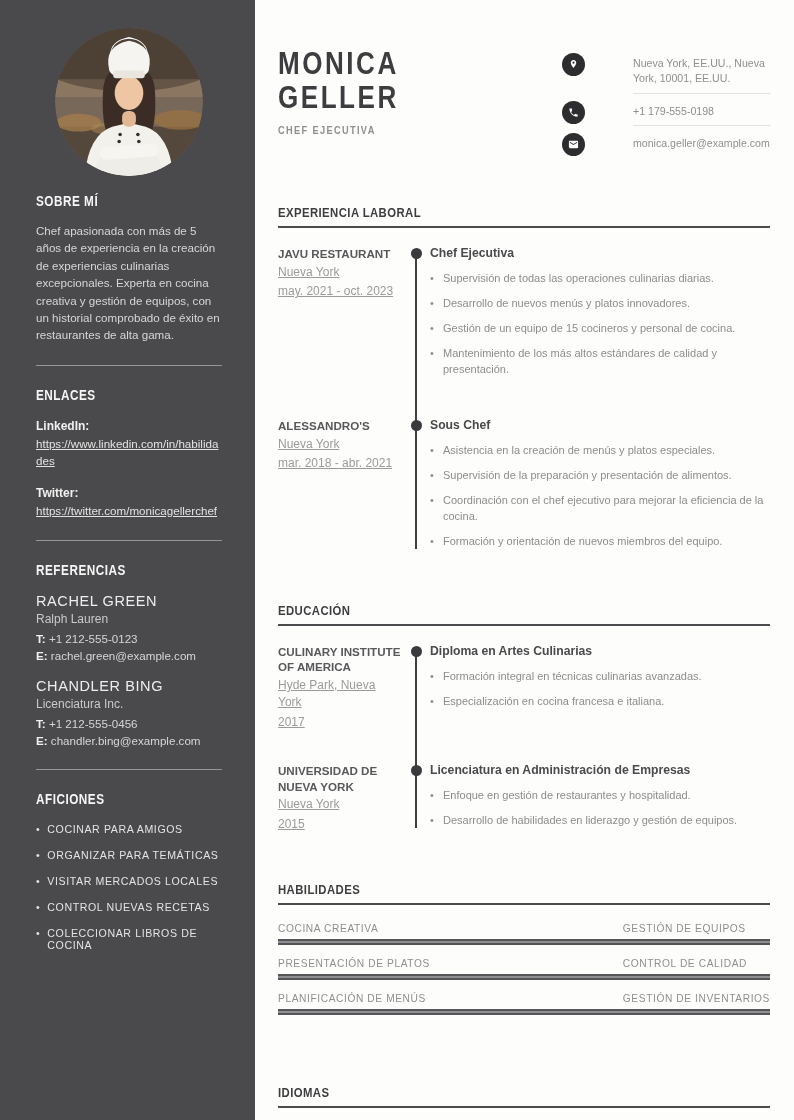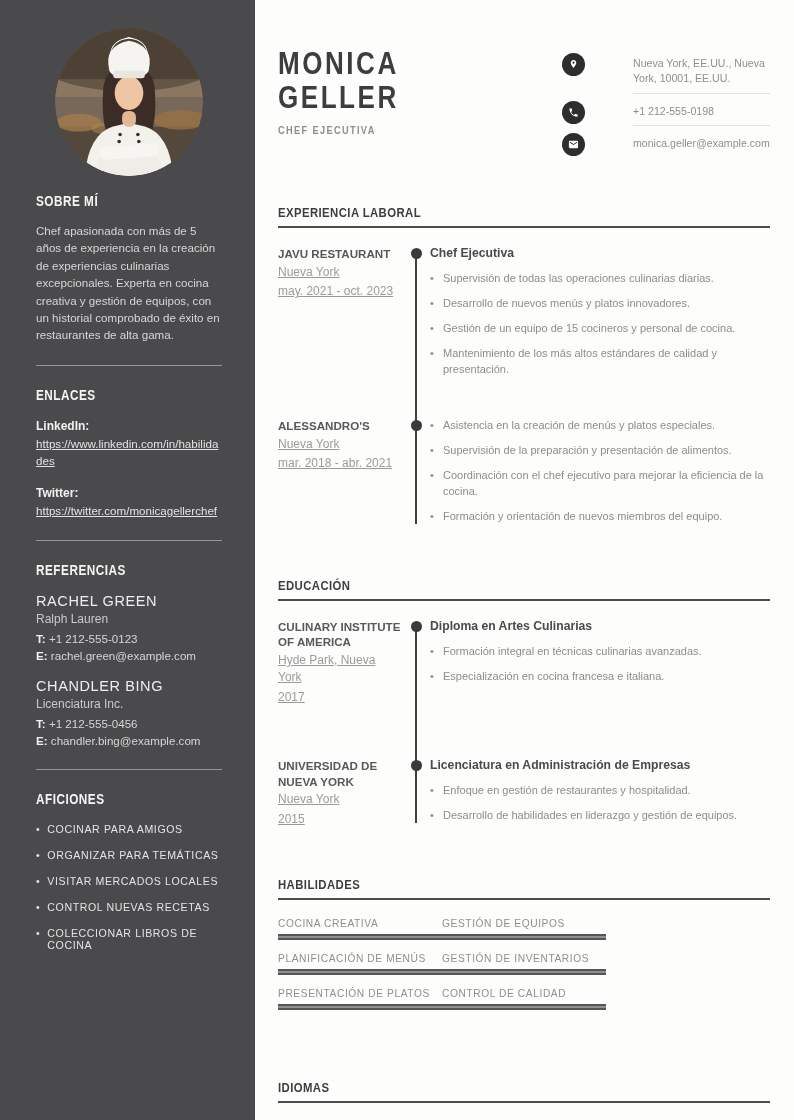--- a/index.html
+++ b/index.html
@@ -55,21 +55,21 @@
   .tl-entry + .tl-entry { margin-top:31px; }
   .tl-left { padding-right:14px; }
   .tl-company { font-size:11.6px; font-weight:bold; color:#58585a; line-height:1.35; }
   .tl-sub { font-size:12px; color:#9b9b9b; line-height:1.45; margin-top:2px;text-decoration:underline; }
   .tl-right { position:relative; padding-left:15px; }
   .tl-dot { position:absolute; left:-4.5px; top:2px; width:11px; height:11px; border-radius:50%; background:#3a3a3c; }
   .tl-role { font-size:12.2px; font-weight:bold; color:#4a4a4c; margin-bottom:11px; }
   .blt { display:flex; font-size:11px; color:#8d8d8d; line-height:1.45; margin-bottom:9px; }
   .blt .bm { flex:0 0 13px; color:#8d8d8d; }
 
-  .bars-grid { display:grid; grid-template-columns:1fr 1fr 1fr; }
+  .bars-grid { display:grid; grid-template-columns:1fr; }
   .bars-grid.colflow { grid-auto-flow:column; grid-template-rows:repeat(3,auto); }
   .bar-row { margin-bottom:13px; }
   .bar-label { font-size:10.2px; color:#8f8f8f; letter-spacing:.6px; margin-bottom:5px; }
   .bar-track { height:6px; width:100%;
                background:linear-gradient(#ededeb 0 2px,#f8f8f6 2px 4px,#ededeb 4px 6px); }
   .bar-fill { height:6px;
               background:linear-gradient(#555557 0 2px,#8f8f91 2px 4px,#555557 4px 6px); }
 </style>
 </head>
 <body>
@@ -197,21 +197,21 @@
               </svg>
           </span>
           <span class="contact-txt">Nueva York, EE.UU., Nueva York, 10001, EE.UU.</span>
         </div>
         <div class="contact-row rule">
           <span class="contact-ico">
             <svg viewBox="0 0 24 24">
                 <path d="M6.6 10.8c1.4 2.8 3.8 5.1 6.6 6.6l2.2-2.2c.3-.3.7-.4 1-.2 1.1.4 2.3.6 3.6.6.6 0 1 .4 1 1V20c0 .6-.4 1-1 1C10.6 21 3 13.4 3 4c0-.6.4-1 1-1h3.5c.6 0 1 .4 1 1 0 1.2.2 2.4.6 3.6.1.3 0 .7-.2 1l-2.3 2.2z"></path>
               </svg>
           </span>
-          <span class="contact-txt">+1 212-555-0198</span>
+          <span class="contact-txt">+1 179-555-0198</span>
         </div>
         <div class="contact-row">
           <span class="contact-ico">
             <svg viewBox="0 0 24 24">
                 <path d="M20 4H4c-1.1 0-2 .9-2 2v12c0 1.1.9 2 2 2h16c1.1 0 2-.9 2-2V6c0-1.1-.9-2-2-2zm0 4.2-8 5-8-5V6l8 5 8-5v2.2z"></path>
               </svg>
           </span>
           <span class="contact-txt">monica.geller@example.com</span>
         </div>
       </div>
@@ -250,20 +250,21 @@
         </div>
 
         <div class="tl-entry">
           <div class="tl-left">
             <div class="tl-company">ALESSANDRO'S</div>
             <div class="tl-sub">Nueva York</div>
             <div class="tl-sub">mar. 2018 - abr. 2021</div>
           </div>
           <div class="tl-right">
             <span class="tl-dot"></span>
+            <div class="tl-role">Sous Chef</div>
             <div class="blt">
                 <span class="bm">•</span>
                 <span>Asistencia en la creación de menús y platos especiales.</span>
               </div>
             <div class="blt">
                 <span class="bm">•</span>
                 <span>Supervisión de la preparación y presentación de alimentos.</span>
               </div>
             <div class="blt">
                 <span class="bm">•</span>
@@ -296,21 +297,21 @@
                 <span class="bm">•</span>
                 <span>Formación integral en técnicas culinarias avanzadas.</span>
               </div>
             <div class="blt">
                 <span class="bm">•</span>
                 <span>Especialización en cocina francesa e italiana.</span>
               </div>
           </div>
         </div>
 
-        <div class="tl-entry" style="margin-top:52px">
+        <div class="tl-entry" style="margin-top:32px">
           <div class="tl-left">
             <div class="tl-company">UNIVERSIDAD DE NUEVA YORK</div>
             <div class="tl-sub">Nueva York</div>
             <div class="tl-sub">2015</div>
           </div>
           <div class="tl-right">
             <span class="tl-dot"></span>
             <div class="tl-role">Licenciatura en Administración de Empresas</div>
             <div class="blt">
                 <span class="bm">•</span>
@@ -329,45 +330,45 @@
     <section class="section tight">
       <div class="sec-head"><span class="cond">HABILIDADES</span></div>
       <div class="sec-body bars-grid colflow">
         <div class="bar-row">
           <div class="bar-label">COCINA CREATIVA</div>
           <div class="bar-track">
               <div class="bar-fill" style="width: 100%;"></div>
             </div>
         </div>
         <div class="bar-row">
+          <div class="bar-label">PRESENTACIÓN DE PLATOS</div>
+          <div class="bar-track">
+              <div class="bar-fill" style="width: 100%;"></div>
+            </div>
+        </div>
+        <div class="bar-row">
           <div class="bar-label">PLANIFICACIÓN DE MENÚS</div>
           <div class="bar-track">
               <div class="bar-fill" style="width: 100%;"></div>
             </div>
         </div>
         <div class="bar-row">
-          <div class="bar-label">PRESENTACIÓN DE PLATOS</div>
-          <div class="bar-track">
-              <div class="bar-fill" style="width: 100%;"></div>
-            </div>
-        </div>
-        <div class="bar-row">
           <div class="bar-label">GESTIÓN DE EQUIPOS</div>
           <div class="bar-track">
               <div class="bar-fill" style="width: 100%;"></div>
             </div>
         </div>
         <div class="bar-row">
+          <div class="bar-label">CONTROL DE CALIDAD</div>
+          <div class="bar-track">
+              <div class="bar-fill" style="width: 100%;"></div>
+            </div>
+        </div>
+        <div class="bar-row">
           <div class="bar-label">GESTIÓN DE INVENTARIOS</div>
-          <div class="bar-track">
-              <div class="bar-fill" style="width: 100%;"></div>
-            </div>
-        </div>
-        <div class="bar-row">
-          <div class="bar-label">CONTROL DE CALIDAD</div>
           <div class="bar-track">
               <div class="bar-fill" style="width: 100%;"></div>
             </div>
         </div>
       </div>
     </section>
 
     <section class="section loose">
       <div class="sec-head"><span class="cond">IDIOMAS</span></div>
 

